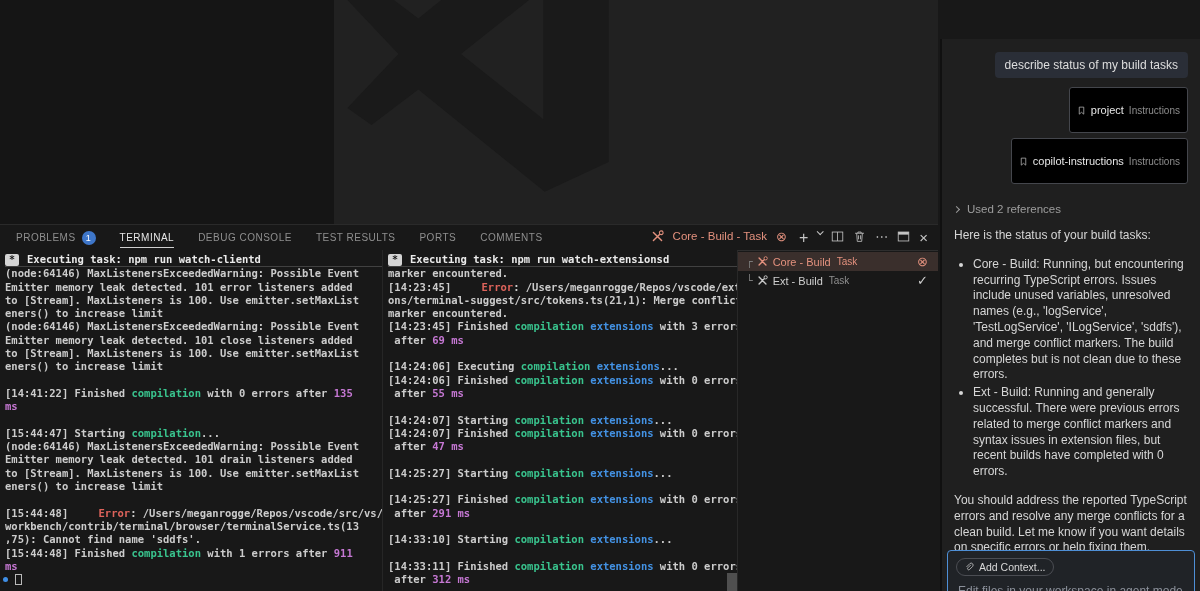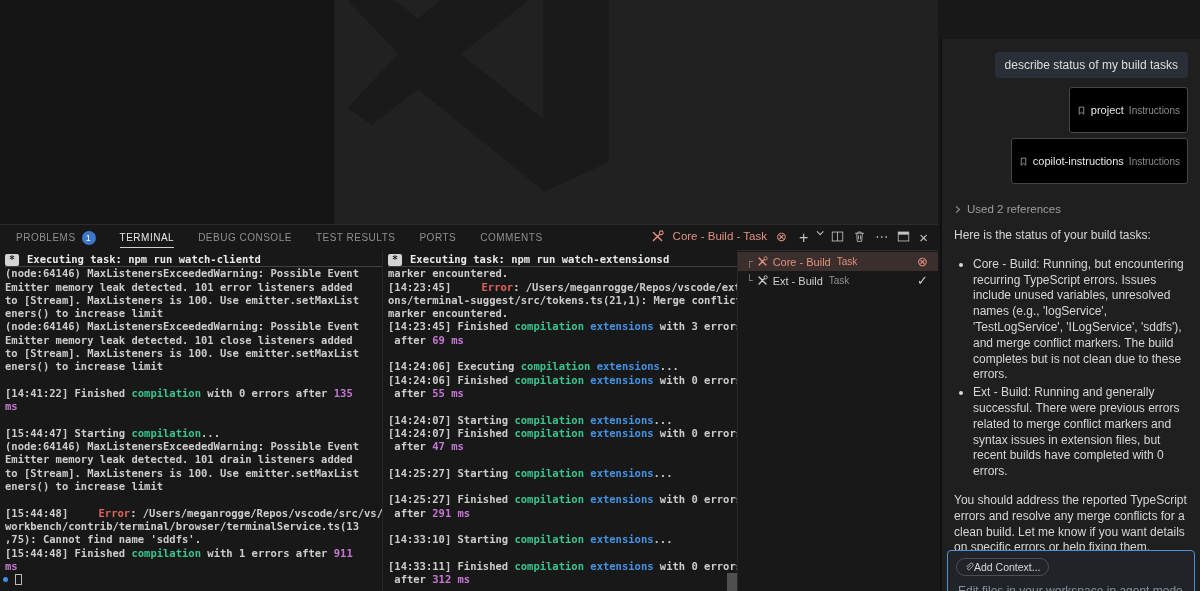--- a/index.html
+++ b/index.html
@@ -86,21 +86,21 @@
   .answer { margin-top:13px; font-size:12px; line-height:15.8px; color:#d6d6d6; }
   .answer ul { margin-top:13px; padding-left:19px; }
   .answer li { margin-bottom:2px; }
   .outro { margin-top:13px; }
   .actions { margin-top:11px; display:flex; gap:13px; align-items:center; color:#c6c6c6; }
   .actions .icon { cursor:default; }
 
   
   .inputbox { position:absolute; left:5px; right:5px; bottom:6px; height:74px;
               border:1px solid #4e8fd6; border-radius:4px; background:#202327; }
-  .addctx { position:absolute; top:7px; left:8px; display:inline-flex; align-items:center; 
+  .addctx { position:absolute; top:7px; left:8px; display:inline-flex; align-items:center; gap:5px;
             border:1px solid #4b4d53; border-radius:9px; padding:2px 7px;
             font-size:10.5px; color:#d8d8d8; }
   .placeholder { position:absolute; top:33px; left:10px; color:#8b909a; font-size:12px; }
   .inputrow { position:absolute; bottom:6px; left:9px; right:7px; display:flex;
               align-items:center; gap:8px; color:#c7c7c7; font-size:11px; }
   .sel { display:inline-flex; align-items:center; gap:5px; color:#cfcfcf; }
   .ibtn { display:inline-flex; align-items:center; justify-content:center; width:18px; height:18px; border-radius:3px; }
   .ibtn.blue { background:#2f7bd6; }
   .ibtn.dim svg { opacity:.45; }
   .spacer1 { width:2px; }

